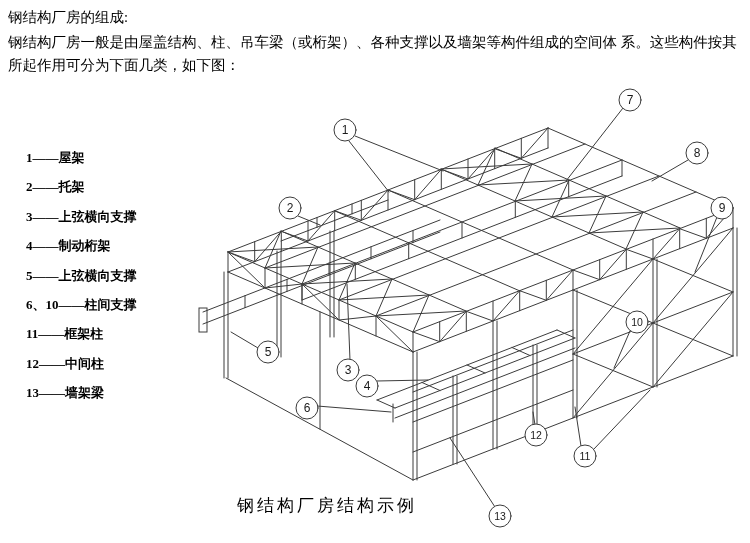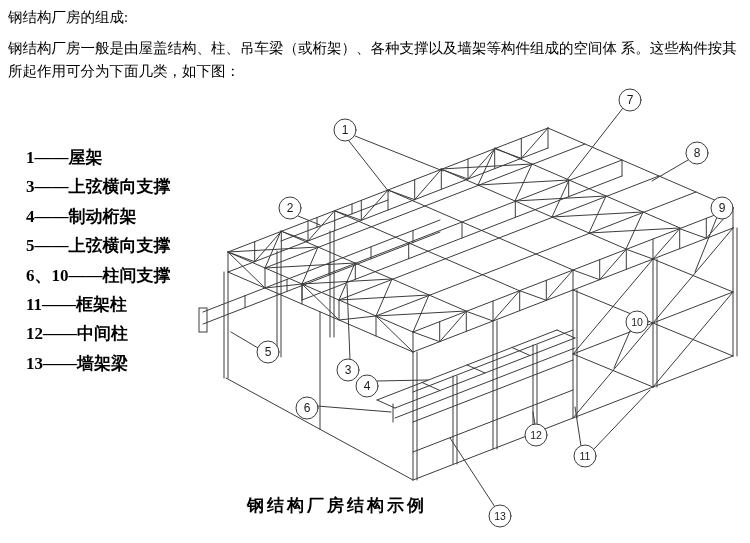--- a/index.html
+++ b/index.html
@@ -1,23 +1,23 @@
 <!DOCTYPE html>
 <html><head>
 <meta charset="utf-8">
 <style>
   *{margin:0;padding:0;box-sizing:border-box}
   html,body{background:#fff}
   body{width:750px;height:543px;font-family:"Liberation Serif","DejaVu Serif",serif;color:#000}
   .page{position:relative;width:750px;height:543px;background:#fff;overflow:hidden}
   .intro{position:absolute;left:8px;top:6px;width:738px;font-size:14.5px;line-height:23px}
-  .intro-heading{margin-bottom:8px}
-  .legend{position:absolute;left:26px;top:143px;font-weight:bold;font-size:17px}
+  .intro-heading{margin-bottom:2px}
+  .legend{position:absolute;left:26px;top:143px;font-weight:bold;font-size:13px}
   .legend-item{height:29.4px;line-height:29.4px;white-space:nowrap}
-  .caption{position:absolute;left:247px;top:494px;font-size:17px;font-weight:bold;letter-spacing:3px}
+  .caption{position:absolute;left:237px;top:494px;font-size:17px;font-weight:normal;letter-spacing:3px}
   .diagram{position:absolute;left:0;top:0}
   .callout-num{font-family:"Liberation Sans","DejaVu Sans",sans-serif;fill:#1a1a1a}
 </style>
 </head>
 <body>
 
 <div class="page">
 
   <svg class="diagram" width="750" height="543" viewBox="0 0 750 543">
     <g fill="none" stroke="#3c3c3c" stroke-width="1" stroke-linecap="round">
@@ -153,20 +153,21 @@
     </g>
   </svg>
 
   <div class="intro">
     <div class="intro-heading">钢结构厂房的组成:</div>
     <div class="intro-paragraph">钢结构厂房一般是由屋盖结构、柱、吊车梁（或桁架）、各种支撑以及墙架等构件组成的空间体 系。这些构件按其所起作用可分为下面几类，如下图：</div>
   </div>
 
   <div class="legend">
     <div class="legend-item"><span>1</span><span>——</span><span>屋架</span></div>
+    <div class="legend-item"><span>2</span><span>——</span><span>托架</span></div>
     <div class="legend-item"><span>3</span><span>——</span><span>上弦横向支撑</span></div>
     <div class="legend-item"><span>4</span><span>——</span><span>制动桁架</span></div>
     <div class="legend-item"><span>5</span><span>——</span><span>上弦横向支撑</span></div>
     <div class="legend-item"><span>6、10</span><span>——</span><span>柱间支撑</span></div>
     <div class="legend-item"><span>11</span><span>——</span><span>框架柱</span></div>
     <div class="legend-item"><span>12</span><span>——</span><span>中间柱</span></div>
     <div class="legend-item"><span>13</span><span>——</span><span>墙架梁</span></div>
   </div>
 
   <div class="caption">钢结构厂房结构示例</div>

